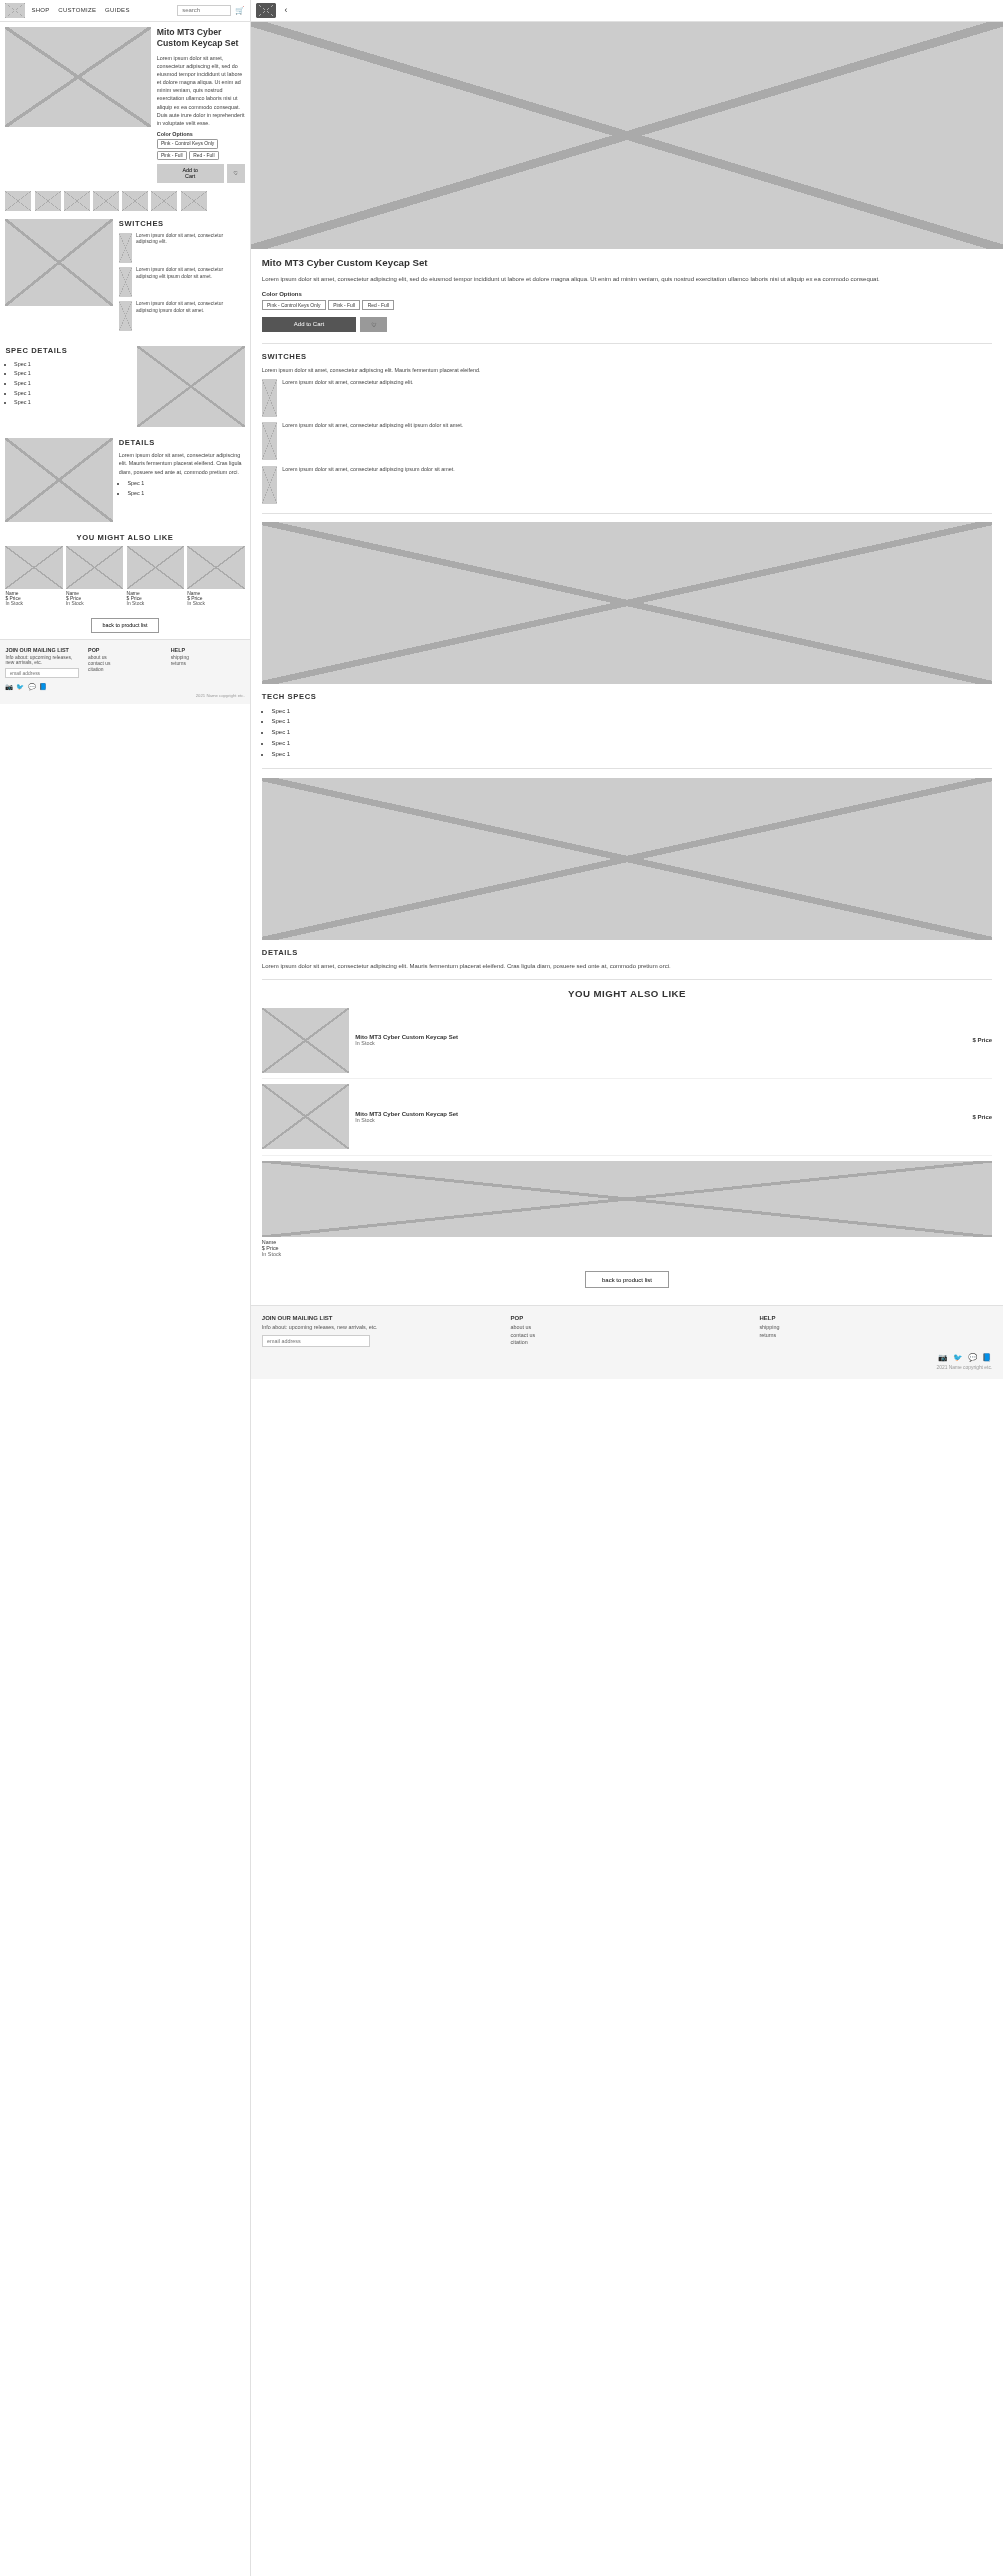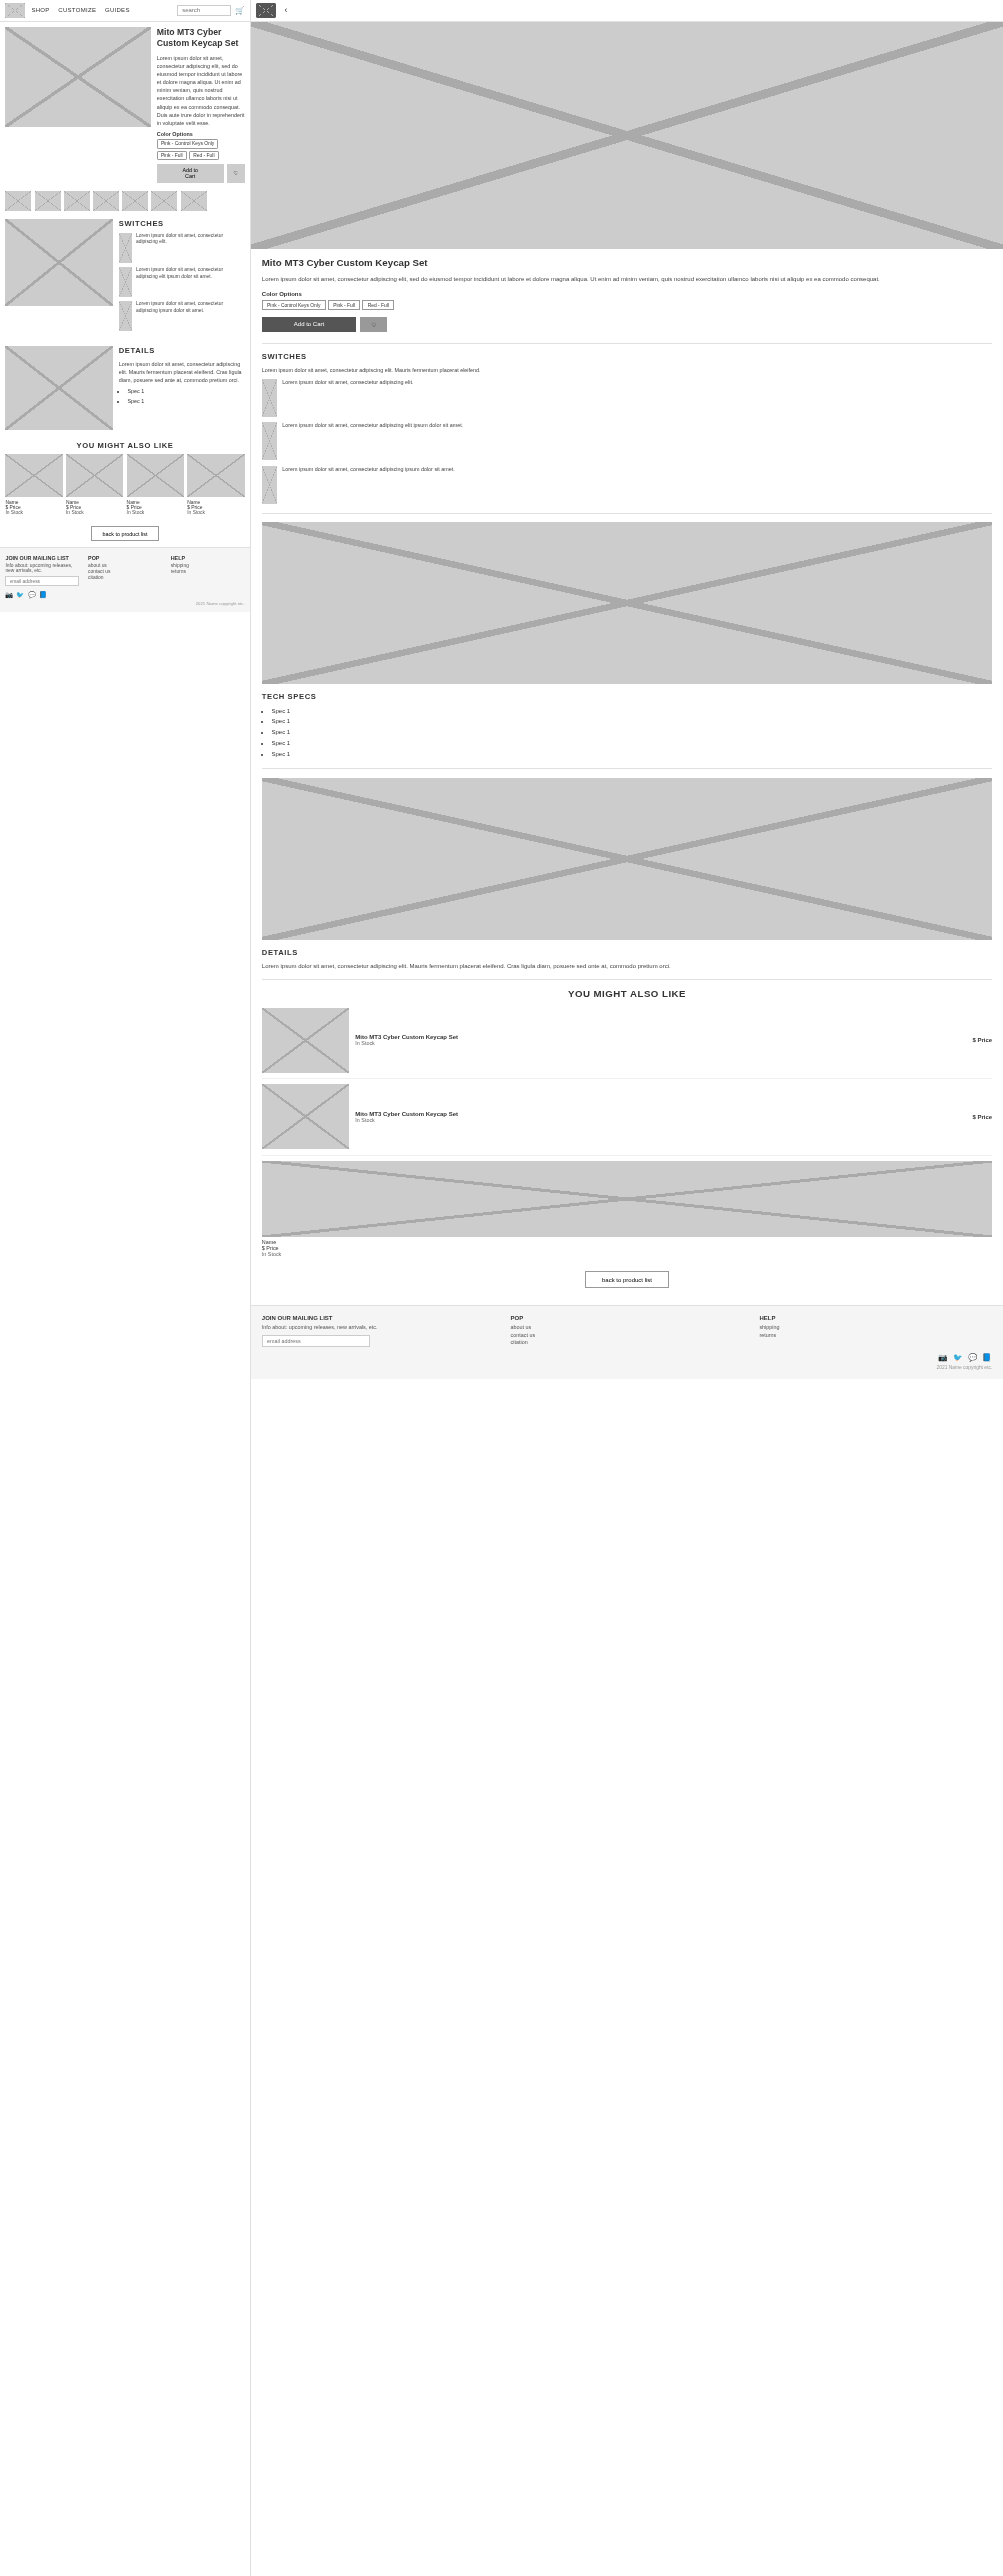--- a/index.html
+++ b/index.html
@@ -597,20 +597,33 @@
           <div class="switch-thumb placeholder-img"></div>
           <div class="switch-text">Lorem ipsum dolor sit amet, consectetur adipiscing elit ipsum dolor sit amet.</div>
         </div>
         <div class="switch-item">
           <div class="switch-thumb placeholder-img"></div>
           <div class="switch-text">Lorem ipsum dolor sit amet, consectetur adipiscing ipsum dolor sit amet.</div>
         </div>
       </div>
     </div>
 
+    <div class="spec-details-section">
+      <div class="spec-left">
+        <div class="section-heading">SPEC DETAILS</div>
+        <ul class="spec-list">
+          <li>Spec 1</li>
+          <li>Spec 1</li>
+          <li>Spec 1</li>
+          <li>Spec 1</li>
+          <li>Spec 1</li>
+        </ul>
+      </div>
+      <div class="spec-right placeholder-img"></div>
+    </div>
 
     <div class="details-section">
       <div class="details-img placeholder-img"></div>
       <div class="details-info">
         <div class="section-heading">DETAILS</div>
         <div class="details-text">Lorem ipsum dolor sit amet, consectetur adipiscing elit. Mauris fermentum placerat eleifend. Cras ligula diam, posuere sed ante at, commodo pretium orci.</div>
         <ul class="details-list">
           <li>Spec 1</li>
           <li>Spec 1</li>
         </ul>

